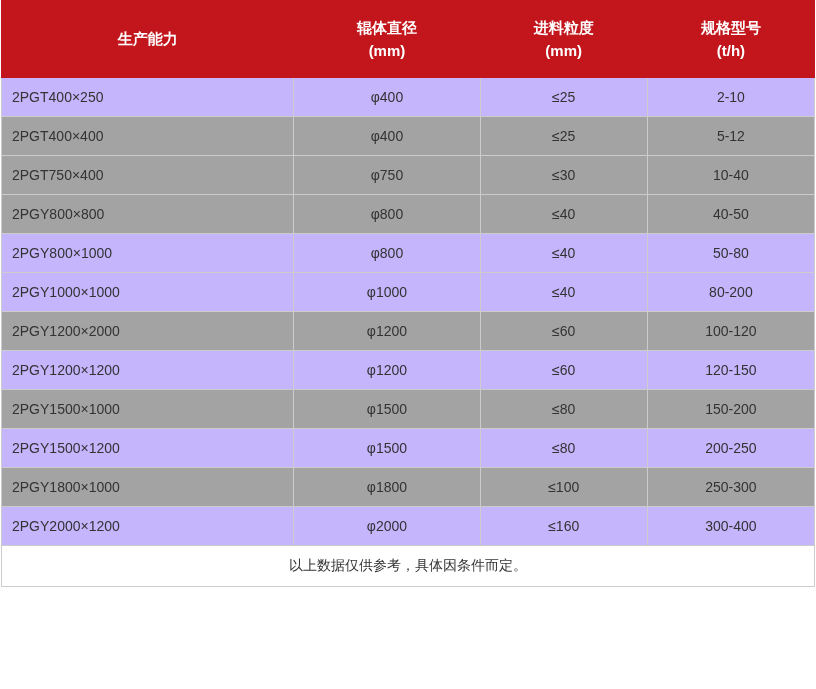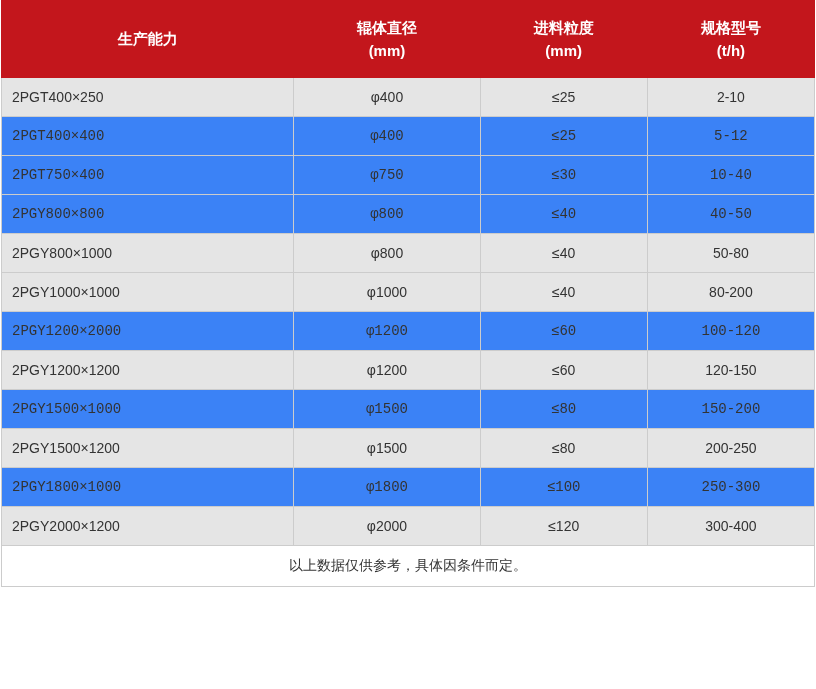--- a/index.html
+++ b/index.html
@@ -39,25 +39,24 @@
   }
   .spec-table thead th .unit {
     display: block;
     font-weight: bold;
   }
   .spec-table tbody td {
     height: 38px;
     padding: 0 4px;
   }
   .spec-table tbody tr.odd td {
-    background: #e5e5e5;
+    background: #c4b5fd;
   }
   .spec-table tbody tr.even td {
-    background: #3b82f6;
-    font-family: Liberation Mono, monospace;
+    background: #a3a3a3;
   }
   .spec-table tbody td.model {
     text-align: left;
     padding-left: 10px;
   }
   .spec-table tfoot td {
     height: 38px;
     background: #ffffff;
     font-size: 14px;
     color: #333333;
@@ -160,21 +159,21 @@
     </tr>
     <tr class="even">
       <td class="model">2PGY1800×1000</td>
       <td>φ1800</td>
       <td>≤100</td>
       <td>250-300</td>
     </tr>
     <tr class="odd">
       <td class="model">2PGY2000×1200</td>
       <td>φ2000</td>
-      <td>≤120</td>
+      <td>≤160</td>
       <td>300-400</td>
     </tr>
   </tbody>
   <tfoot>
     <tr>
       <td colspan="4">以上数据仅供参考，具体因条件而定。</td>
     </tr>
   </tfoot>
 </table>
 

